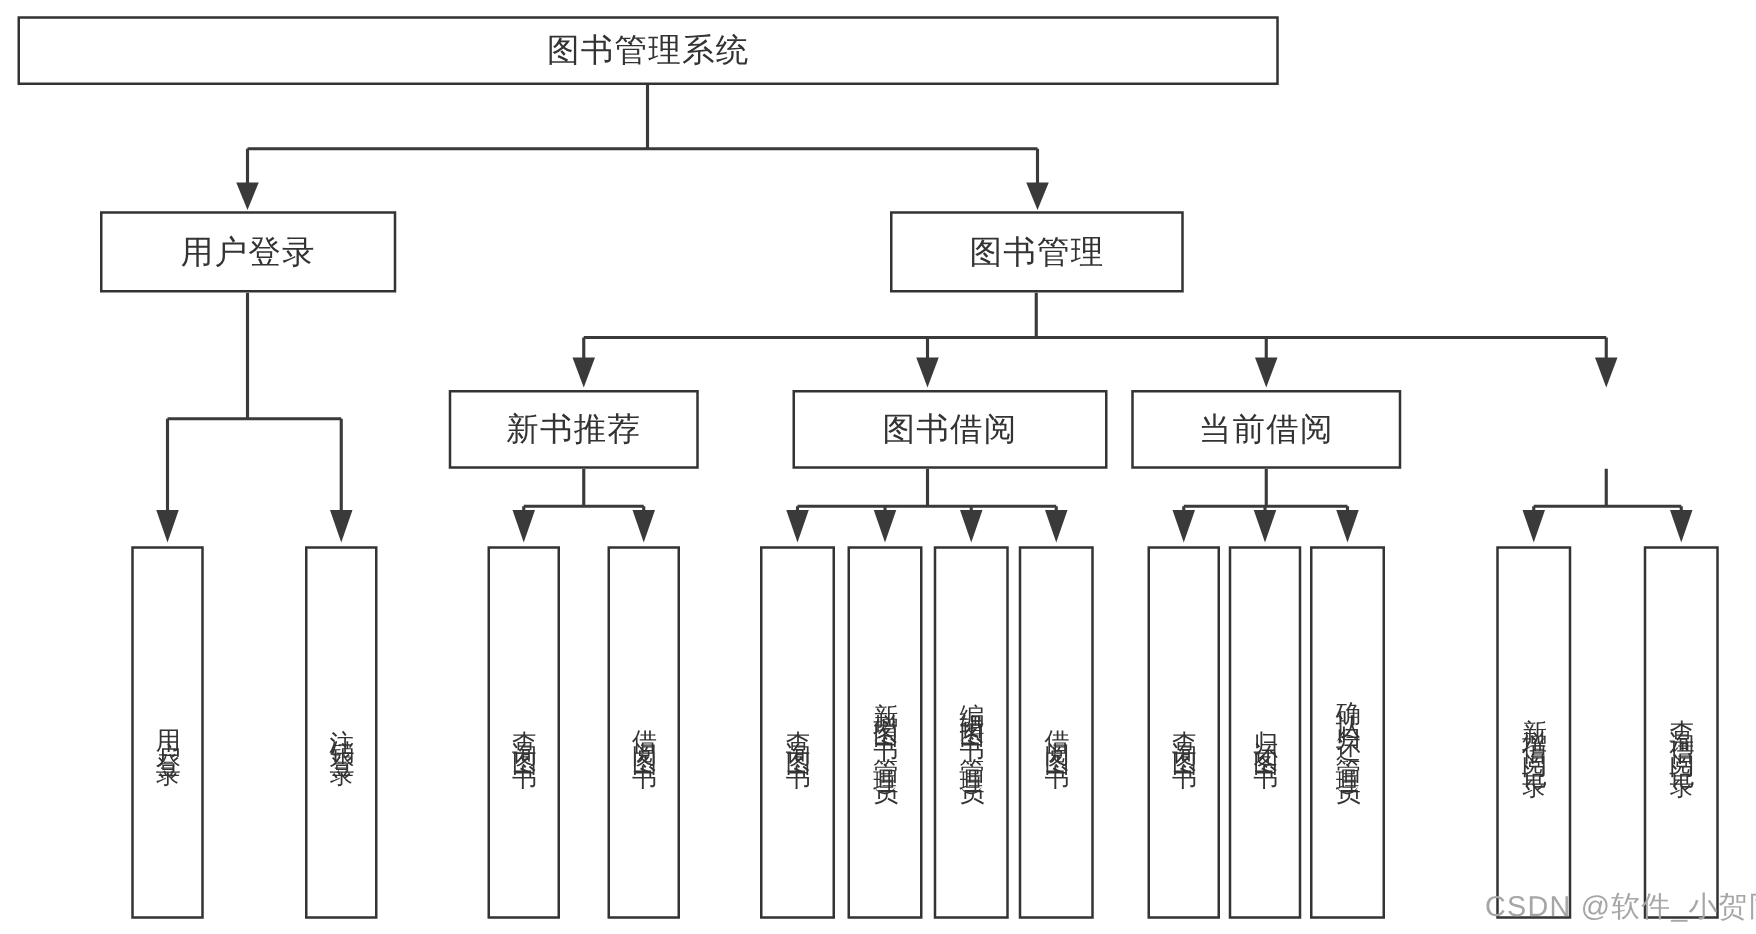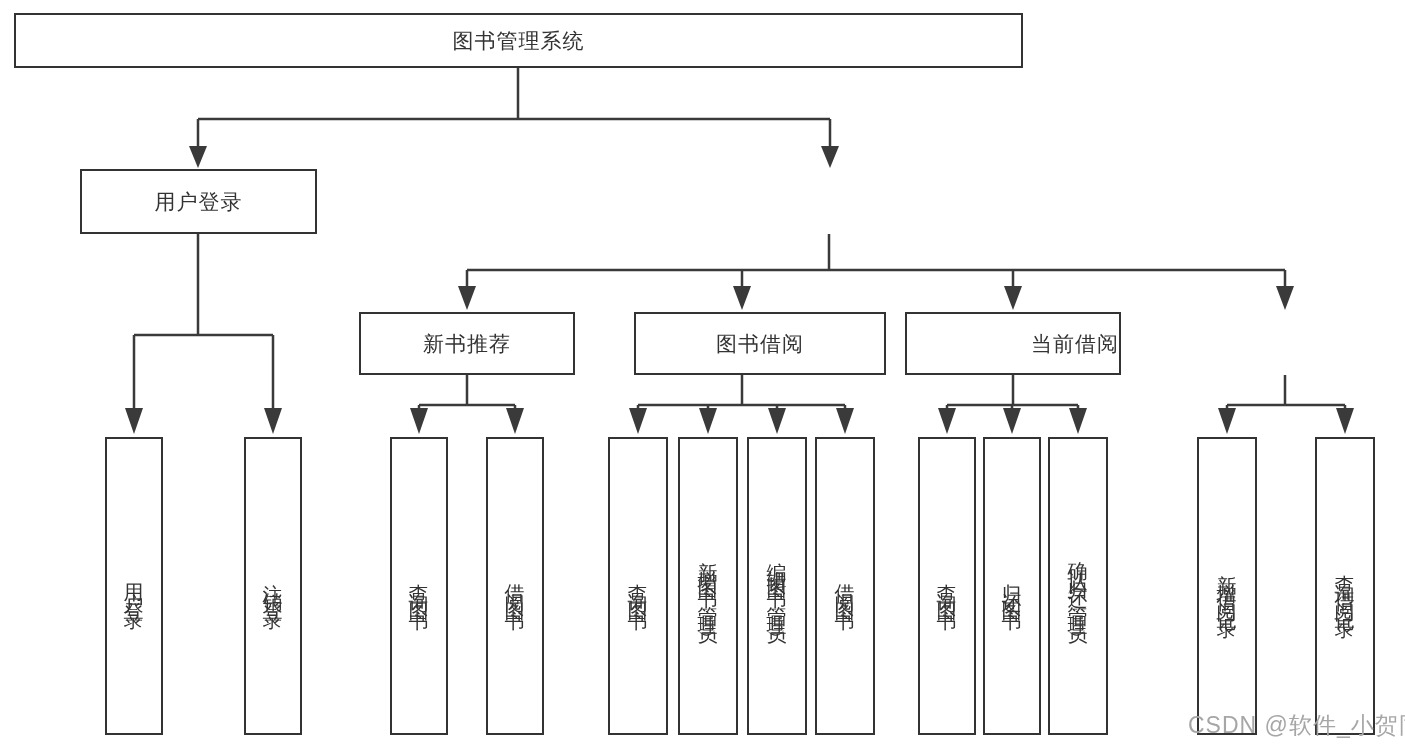--- a/index.html
+++ b/index.html
@@ -23,21 +23,21 @@
     pointer-events:none;
   }
   svg.connectors path{stroke:var(--line);stroke-width:2.5;fill:none;}
   svg.connectors polygon{fill:var(--line);stroke:none;}
   .hbox{
     position:absolute;
     border:2.5px solid var(--border);
     background:var(--background);
     display:flex;align-items:center;justify-content:center;
     color:var(--text);
-    font-size:21px;
+    font-size:26px;
     letter-spacing:1px;
     white-space:nowrap;
   }
   .leaf{
     position:absolute;
     top:437px;height:298px;
     border:2.5px solid var(--border);
     background:var(--background);
     display:flex;align-items:center;justify-content:center;
     color:var(--text);
@@ -100,28 +100,31 @@
     <polygon points="1336,408 1354,408 1345,434"></polygon>
   </svg>
 
   <div class="hbox" style="left:14px;top:13px;width:1009px;height:55px;">
     <span>图书管理系统</span>
   </div>
 
   <div class="hbox" style="left:80px;top:169px;width:237px;height:65px;">
     <span>用户登录</span>
   </div>
+  <div class="hbox" style="left:712px;top:169px;width:235px;height:65px;">
+    <span>图书管理</span>
+  </div>
 
-  <div class="hbox" style="left:359px;top:312px;width:216px;height:63px;">
+  <div class="hbox" style="left:359px;top:312px;width:200px;height:63px;">
     <span>新书推荐</span>
   </div>
   <div class="hbox" style="left:634px;top:312px;width:252px;height:63px;">
     <span>图书借阅</span>
   </div>
-  <div class="hbox" style="left:905px;top:312px;width:216px;height:63px;justify-content:flex-end;">
+  <div class="hbox" style="left:905px;top:312px;width:216px;height:63px;">
     <span>当前借阅</span>
   </div>
 
   <div class="leaf" style="left:105px;width:58px;">
     <span class="vtext">用户登录</span>
   </div>
   <div class="leaf" style="left:244px;width:58px;">
     <span class="vtext">注销登录</span>
   </div>
   <div class="leaf" style="left:390px;width:58px;">

